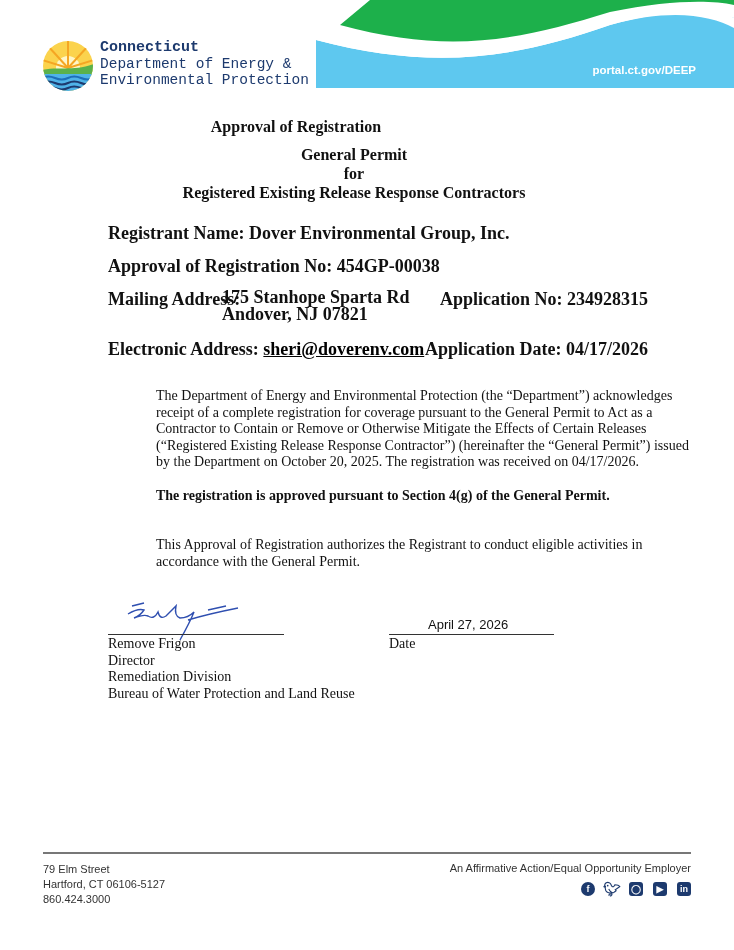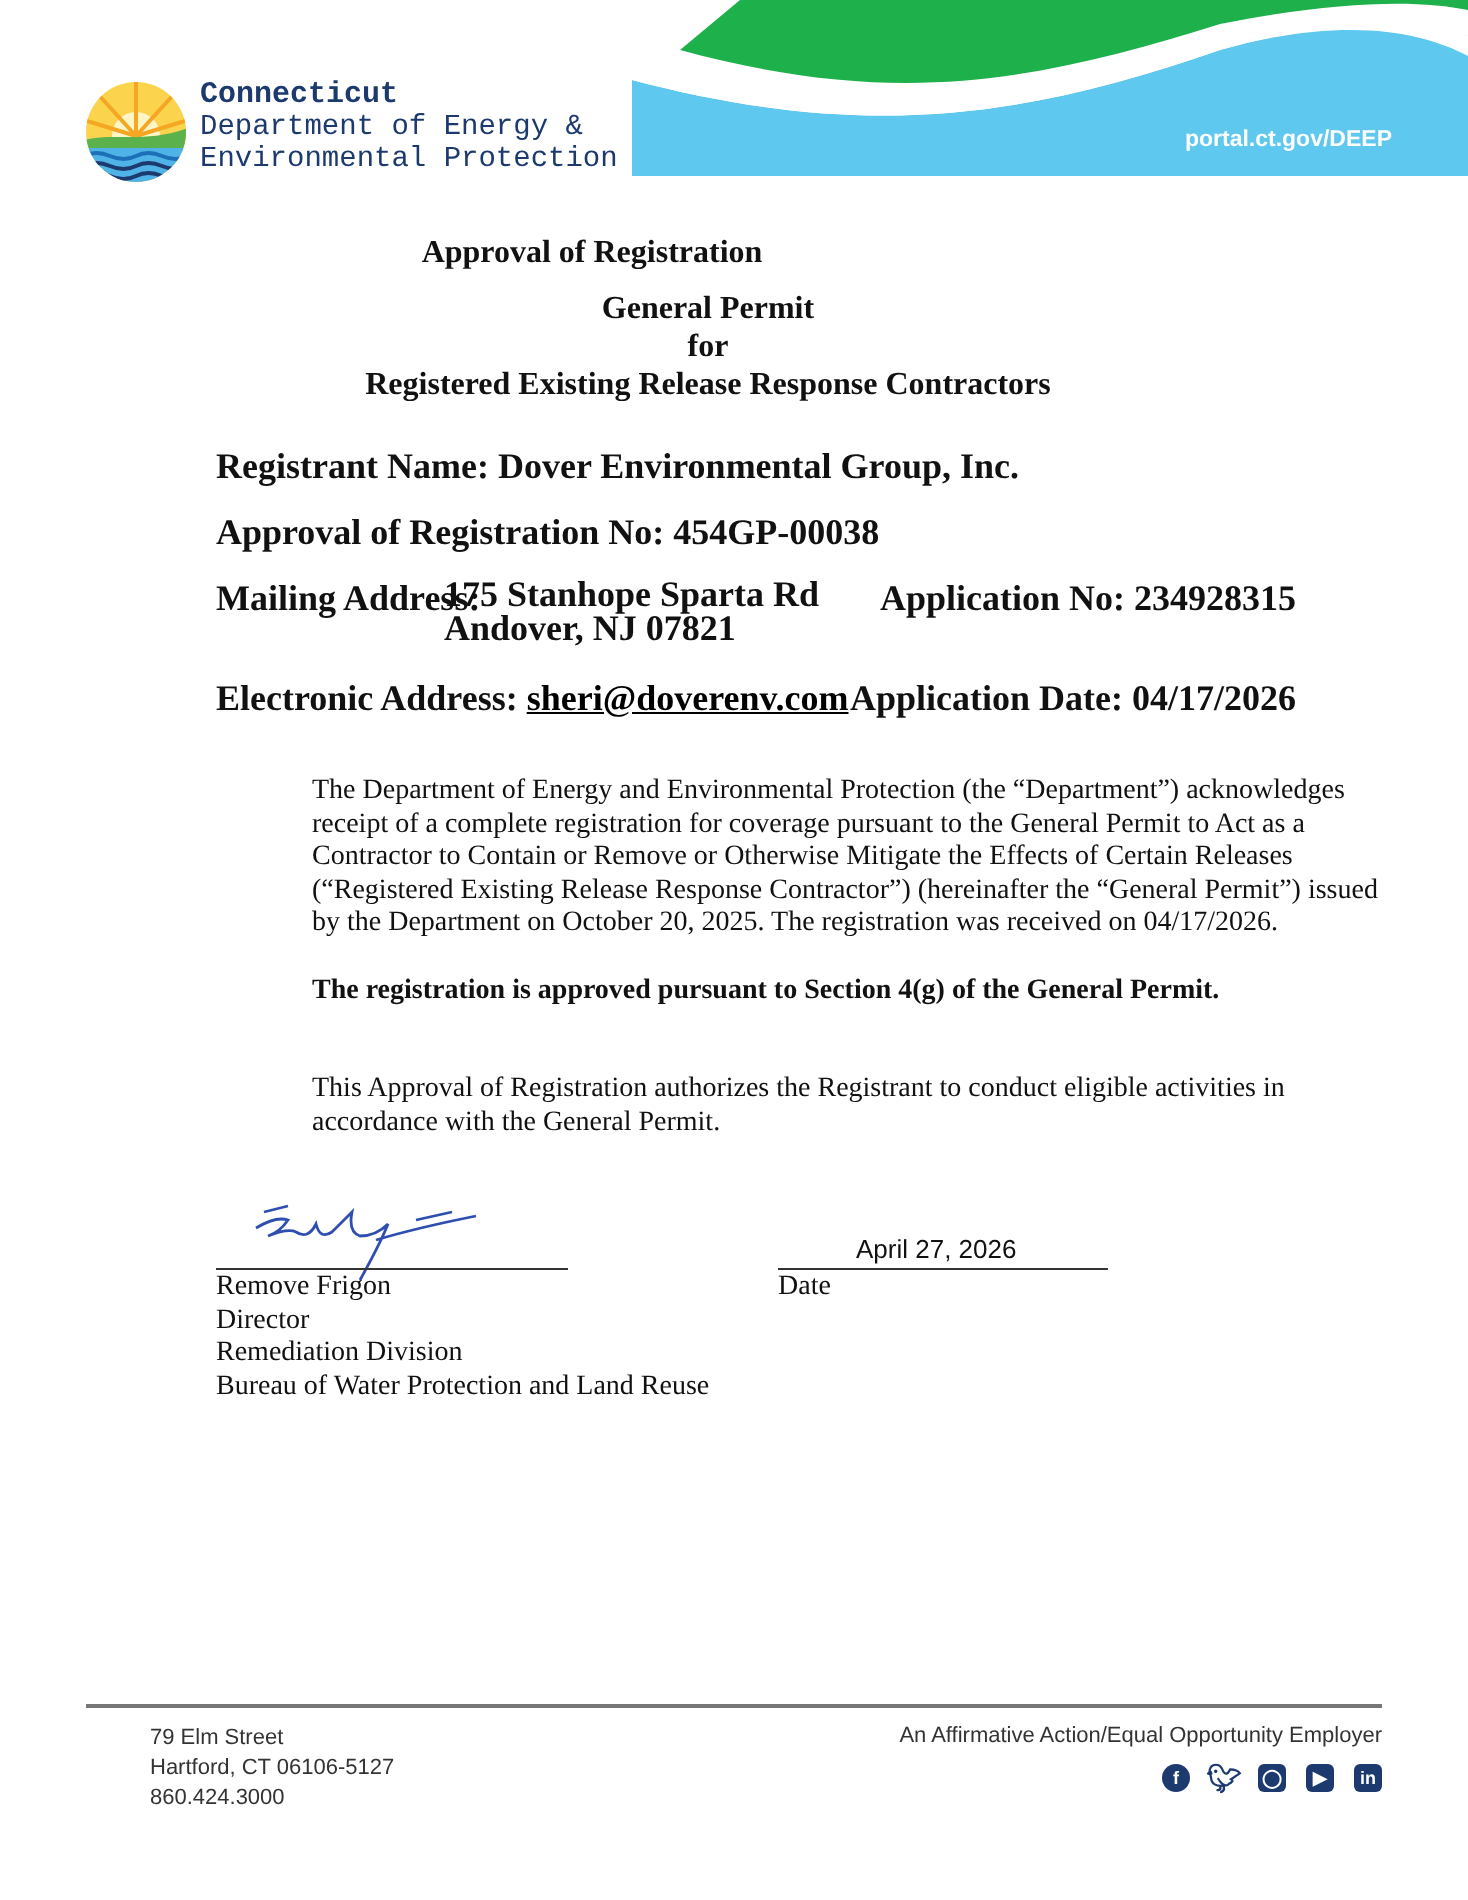--- a/index.html
+++ b/index.html
@@ -15,21 +15,21 @@
   .field { position:absolute; font-weight:bold; font-size:18px; }
   .email { color:#000000; text-decoration:underline; cursor:pointer; }
   .para { position:absolute; left:108px; width:545px; font-size:14px; line-height:16.5px;margin-left:48px; }
   .bold { font-weight:bold; }
   .sigline { position:absolute; top:634px; height:1px; background:#333; }
   .sig { position:absolute; left:118px; top:600px; width:130px; height:42px; }
   .sigtext { position:absolute; left:108px; top:636px; font-size:14px; line-height:16.5px; }
   .datetext { position:absolute; left:389px; top:636px; font-size:14px; }
   .dateval { position:absolute; left:428px; top:617px; font-family:"Liberation Sans", sans-serif; font-size:13px; }
   .footline { position:absolute; left:43px; top:852px; width:648px; height:2px; background:#777; }
-  .addr { position:absolute; left:43px; top:862px; font-family:"Liberation Sans", sans-serif; font-size:11px; line-height:15px; color:#333;margin-left:32px; }
+  .addr { position:absolute; left:43px; top:862px; font-family:"Liberation Sans", sans-serif; font-size:11px; line-height:15px; color:#333; }
   .eeo { position:absolute; right:43px; top:862px; font-family:"Liberation Sans", sans-serif; font-size:11px; color:#333; }
   .social { position:absolute; right:43px; top:882px; display:flex; gap:10px; }
   .social span { width:14px; height:14px; display:flex; align-items:center; justify-content:center; background:#1d3a6e; color:#fff; font-family:"Liberation Sans", sans-serif; font-size:9px; font-weight:bold; border-radius:3px; cursor:pointer; }
   .social .fb { border-radius:50%; }
   .social .tw { background:transparent; color:#1d3a6e; font-size:14px; }
 </style>
 </head>
 <body>
 
 <svg class="hdr-wave" viewBox="0 0 424 88" preserveAspectRatio="none">

